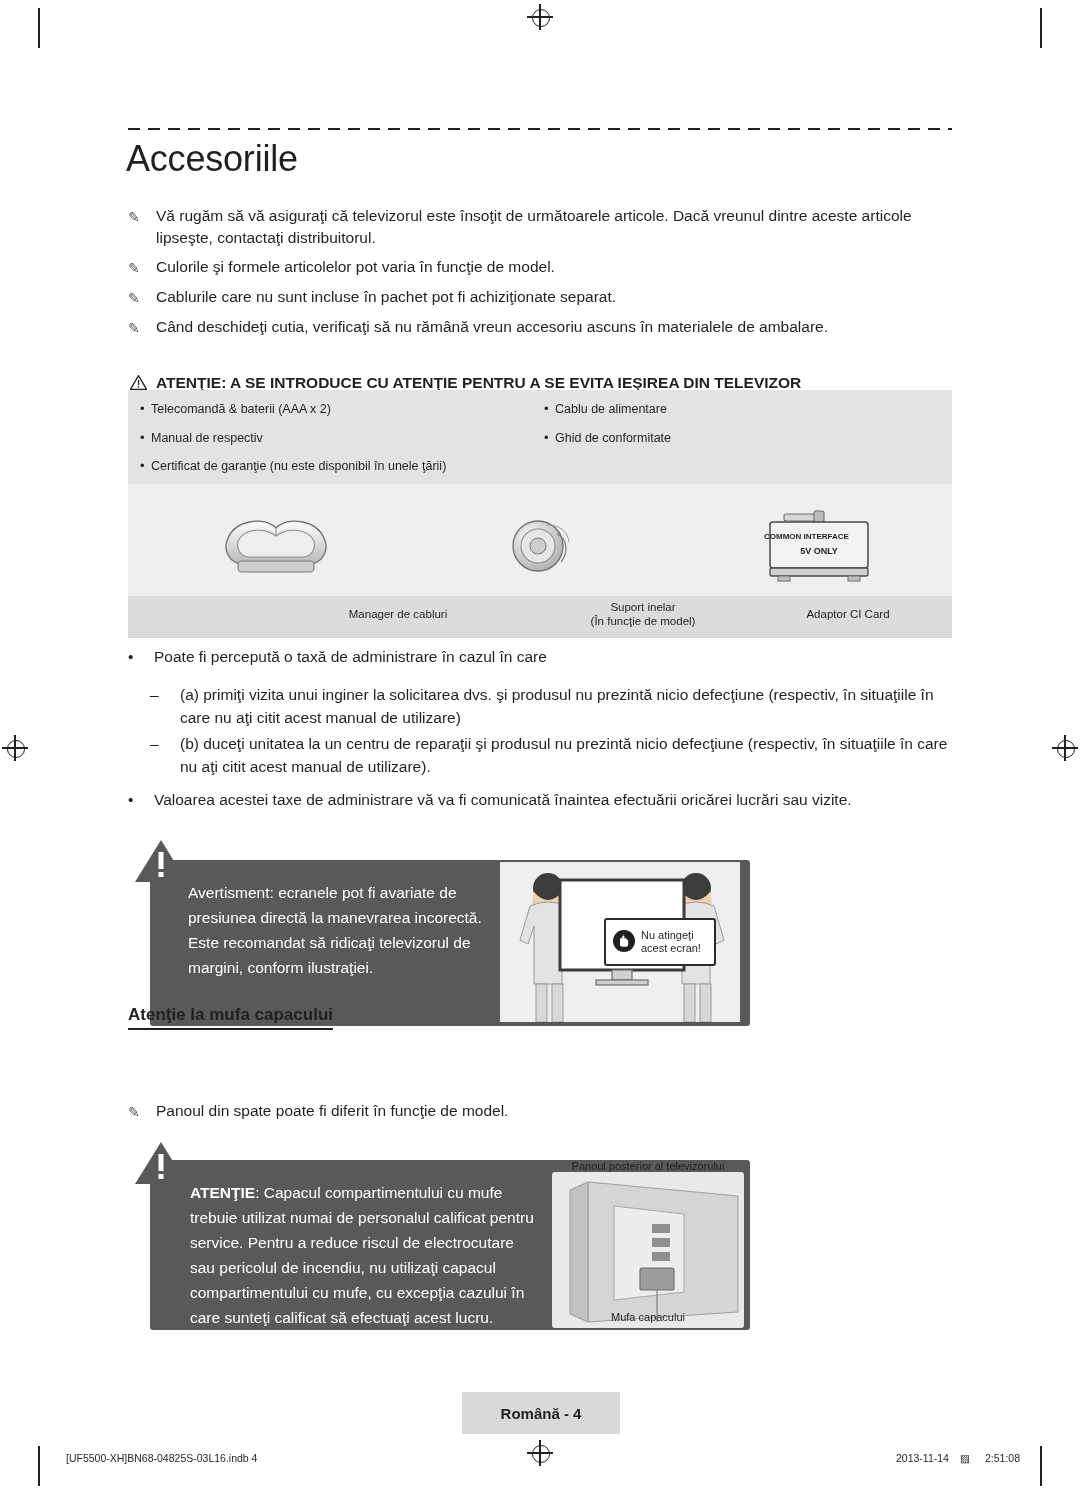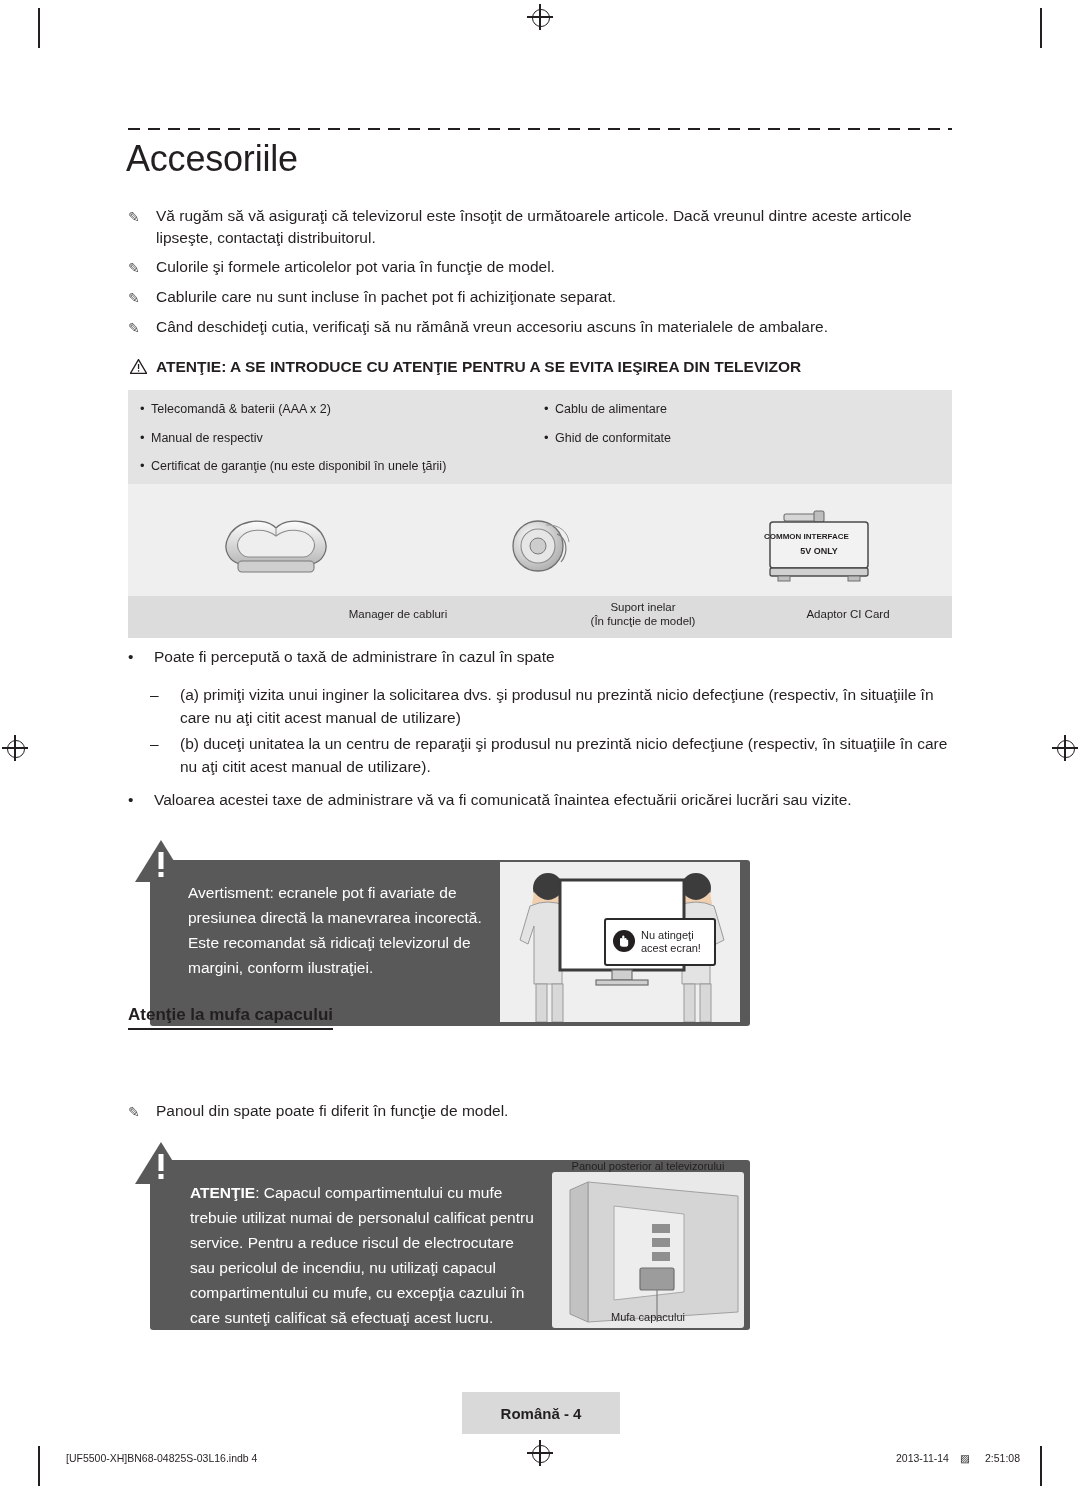--- a/index.html
+++ b/index.html
@@ -116,21 +116,21 @@
   </div>
   <div class="noteline" style="top:286px;">
     <span class="glyph">✎</span>
     <span class="txt">Cablurile care nu sunt incluse în pachet pot fi achiziţionate separat.</span>
   </div>
   <div class="noteline" style="top:316px;">
     <span class="glyph">✎</span>
     <span class="txt">Când deschideţi cutia, verificaţi să nu rămână vreun accesoriu ascuns în materialele de ambalare.</span>
   </div>
 
-  <div class="warnhead" style="top:356px;">
+  <div class="warnhead" style="top:372px;">
     <span class="tri">
       <svg width="17" height="15" viewBox="0 0 17 15">
         <path d="M8.5 0.6 L16.6 14.4 L0.4 14.4 Z" fill="none" stroke="#231f20" stroke-width="1.3"></path>
         <rect x="7.9" y="5" width="1.3" height="5" fill="#231f20"></rect>
         <rect x="7.9" y="11.2" width="1.3" height="1.4" fill="#231f20"></rect>
       </svg>
     </span>
     <span class="txt">ATENŢIE: A SE INTRODUCE CU ATENŢIE PENTRU A SE EVITA IEŞIREA DIN TELEVIZOR</span>
   </div>
 
@@ -206,21 +206,21 @@
 
   <div class="figcap">
     <div style="left:140px;top:11px;width:260px;">Manager de cabluri</div>
     <div style="left:405px;top:4px;width:220px;">Suport inelar</div>
     <div style="left:405px;top:18px;width:220px;">(În funcţie de model)</div>
     <div style="left:620px;top:11px;width:200px;">Adaptor CI Card</div>
   </div>
 
   <div class="bul" style="left:128px;top:645px;width:820px;">
     <span class="d">•</span>
-    <span class="t">Poate fi percepută o taxă de administrare în cazul în spate</span>
+    <span class="t">Poate fi percepută o taxă de administrare în cazul în care</span>
   </div>
   <div class="dash" style="left:150px;top:683px;width:800px;">
     <span class="d">–</span>
     <span class="t">(a) primiţi vizita unui inginer la solicitarea dvs. şi produsul nu prezintă nicio defecţiune (respectiv, în situaţiile în care nu aţi citit acest manual de utilizare)</span>
   </div>
   <div class="dash" style="left:150px;top:732px;width:800px;">
     <span class="d">–</span>
     <span class="t">(b) duceţi unitatea la un centru de reparaţii şi produsul nu prezintă nicio defecţiune (respectiv, în situaţiile în care nu aţi citit acest manual de utilizare).</span>
   </div>
   <div class="bul" style="left:128px;top:788px;width:830px;">

